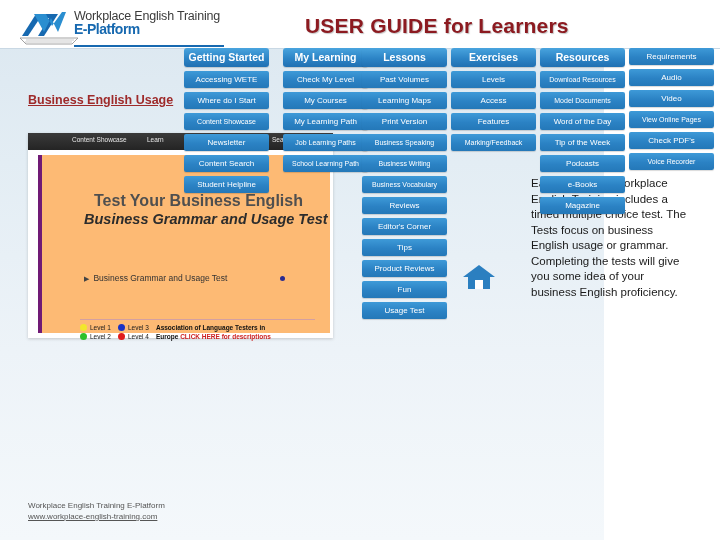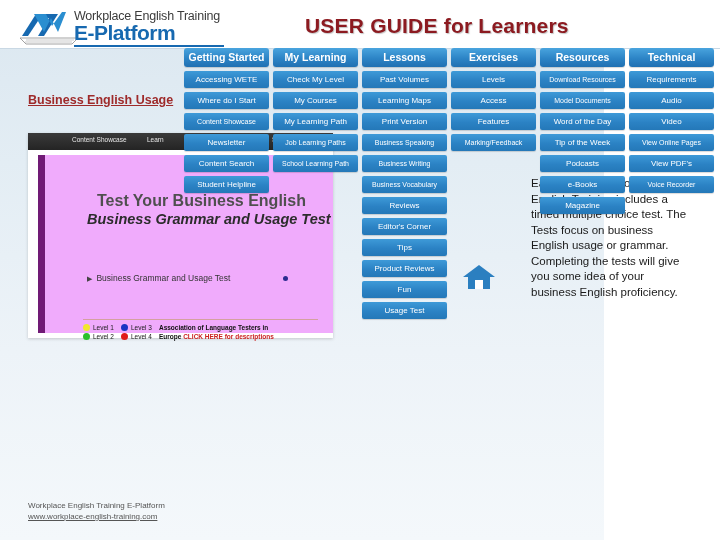--- a/index.html
+++ b/index.html
@@ -50,21 +50,21 @@
     left: 56px; top: 5px;
     font-size: 12.5px;
     color: #3b3b3b;
     font-weight: normal;
     white-space: nowrap;
     letter-spacing: -0.2px;
   }
   .logo-text-main {
     position: absolute;
     left: 56px; top: 17px;
-    font-size: 21px;
+    font-size: 14px;
     font-weight: bold;
     color: #1769b0;
     white-space: nowrap;
     letter-spacing: -0.5px;
     text-align: center;
   }
   .logo-underline {
     position: absolute;
     left: 56px; top: 41px;
     width: 150px;
@@ -121,22 +121,22 @@
   .shot-tab.t1 { left: 44px; }
   .shot-tab.t2 { left: 119px; }
   .shot-tab.t3 { left: 184px; }
   .shot-tab.t4 { left: 244px; }
 
   .shot-body {
     position: absolute;
     left: 10px; top: 22px;
     width: 288px;
     height: 178px;
-    background: #f0abfc;
-    border-left: 7px solid #701a75;
+    background: #fdba74;
+    border-left: 4px solid #701a75;
   }
   .shot-head1 {
     position: absolute;
     left: 52px; top: 37px;
     font-size: 16px;
     font-weight: bold;
     color: #4f4f4f;
     white-space: nowrap;
   }
   .shot-head2 {
@@ -211,21 +211,21 @@
     position: absolute;
     left: 184px; top: 48px;
     width: 536px;
   }
   .nav-col {
     position: absolute;
     top: 0;
     width: 85px;
   }
   .nav-col.c0 { left: 0px; }
-  .nav-col.c1 { left: 89px; }
+  .nav-col.c1 { left: 99px; }
   .nav-col.c2 { left: 178px; }
   .nav-col.c3 { left: 267px; }
   .nav-col.c4 { left: 356px; }
   .nav-col.c5 { left: 445px; }
 
   .nav-btn {
     height: 17px;
     margin-bottom: 4px;
     background: linear-gradient(180deg,#3e9ad8 0%, #2b82c4 55%, #2478b8 100%);
     color: #ffffff;
@@ -414,26 +414,25 @@
       <div class="nav-btn tiny">Download Resources</div>
       <div class="nav-btn tiny">Model Documents</div>
       <div class="nav-btn">Word of the Day</div>
       <div class="nav-btn">Tip of the Week</div>
       <div class="nav-btn">Podcasts</div>
       <div class="nav-btn">e-Books</div>
       <div class="nav-btn">Magazine</div>
     </div>
 
     <div class="nav-col c5">
-      <div class="nav-btn head">Technical</div>
       <div class="nav-btn">Requirements</div>
       <div class="nav-btn">Audio</div>
       <div class="nav-btn">Video</div>
       <div class="nav-btn tiny">View Online Pages</div>
-      <div class="nav-btn">View PDF's</div>
+      <div class="nav-btn">Check PDF's</div>
       <div class="nav-btn tiny">Voice Recorder</div>
     </div>
 
   </div>
 
   <div class="footer">
     <div>Workplace English Training E-Platform</div>
     <div class="url">www.workplace-english-training.com</div>
   </div>
 

